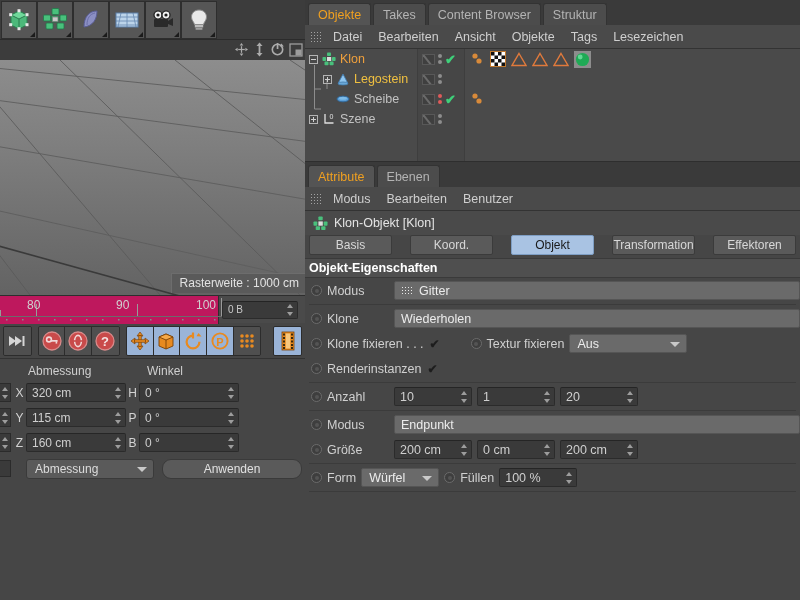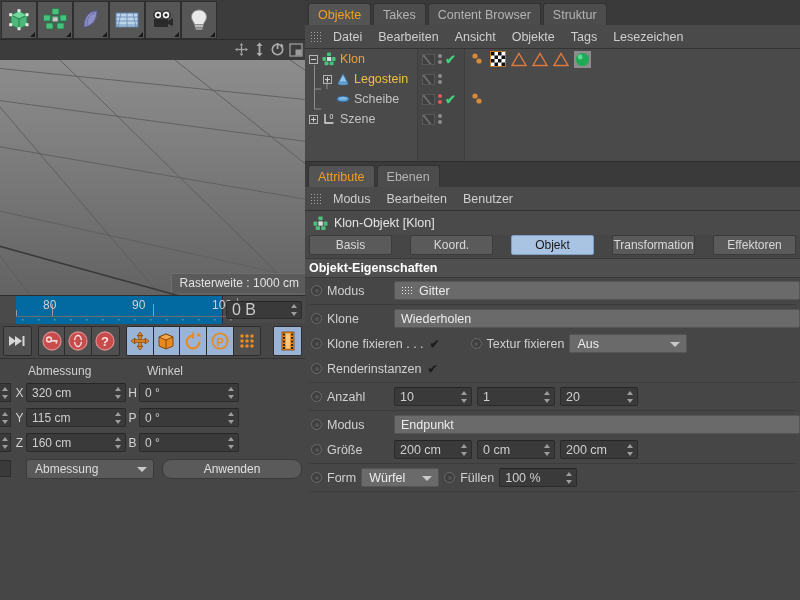--- a/index.html
+++ b/index.html
@@ -40,29 +40,29 @@
   }
   .vpbody svg { position:absolute; inset:0; }
   .raster {
     position:absolute; right:0; bottom:2px;
     background:#5a5a5a; color:#e2e2e2; font-size:12px;
     padding:2px 6px 3px 8px; border-left:1px solid #6d6d6d; border-top:1px solid #6d6d6d;
   }
 
   
   .timeline { position:relative; height:28px; background:#4a4a4a; border-top:1px solid #2e2e2e; display:flex; }
-  .tl-ticks { position:relative; width:219px; height:28px; border-right:1px solid #2e2e2e; background:#0369a1;margin-left:16px; }
+  .tl-ticks { position:relative; width:219px; height:28px; border-right:1px solid #2e2e2e; background:#be185d; }
   .tl-ticks .lbl { position:absolute; top:2px; font-size:12px; color:#d0d0d0; }
   .tl-ticks .mk { position:absolute; background:#9a9a9a; }
   .tl-field { flex:1; display:flex; align-items:center; padding:0 3px; }
   .numfield {
     position:relative; height:18px; background:#3a3a3a;
     border:1px solid #2b2b2b; border-top-color:#242424;
     display:flex; align-items:center; padding:0 14px 0 5px;
-    color:#c9c9c9; font-size:16px; border-radius:2px;
+    color:#c9c9c9; font-size:10px; border-radius:2px;
   }
   .spin { position:absolute; right:3px; top:50%; transform:translateY(-50%); width:7px; height:12px; }
   .spin:before,.spin:after{
     content:""; position:absolute; left:0; border-left:3.5px solid transparent; border-right:3.5px solid transparent;
   }
   .spin:before{ top:0; border-bottom:4px solid #9d9d9d; }
   .spin:after{ bottom:0; border-top:4px solid #9d9d9d; }
 
   
   .modebar { height:36px; background:#464646; display:flex; align-items:center; gap:6px; padding:0 3px; border-bottom:1px solid #333; }

